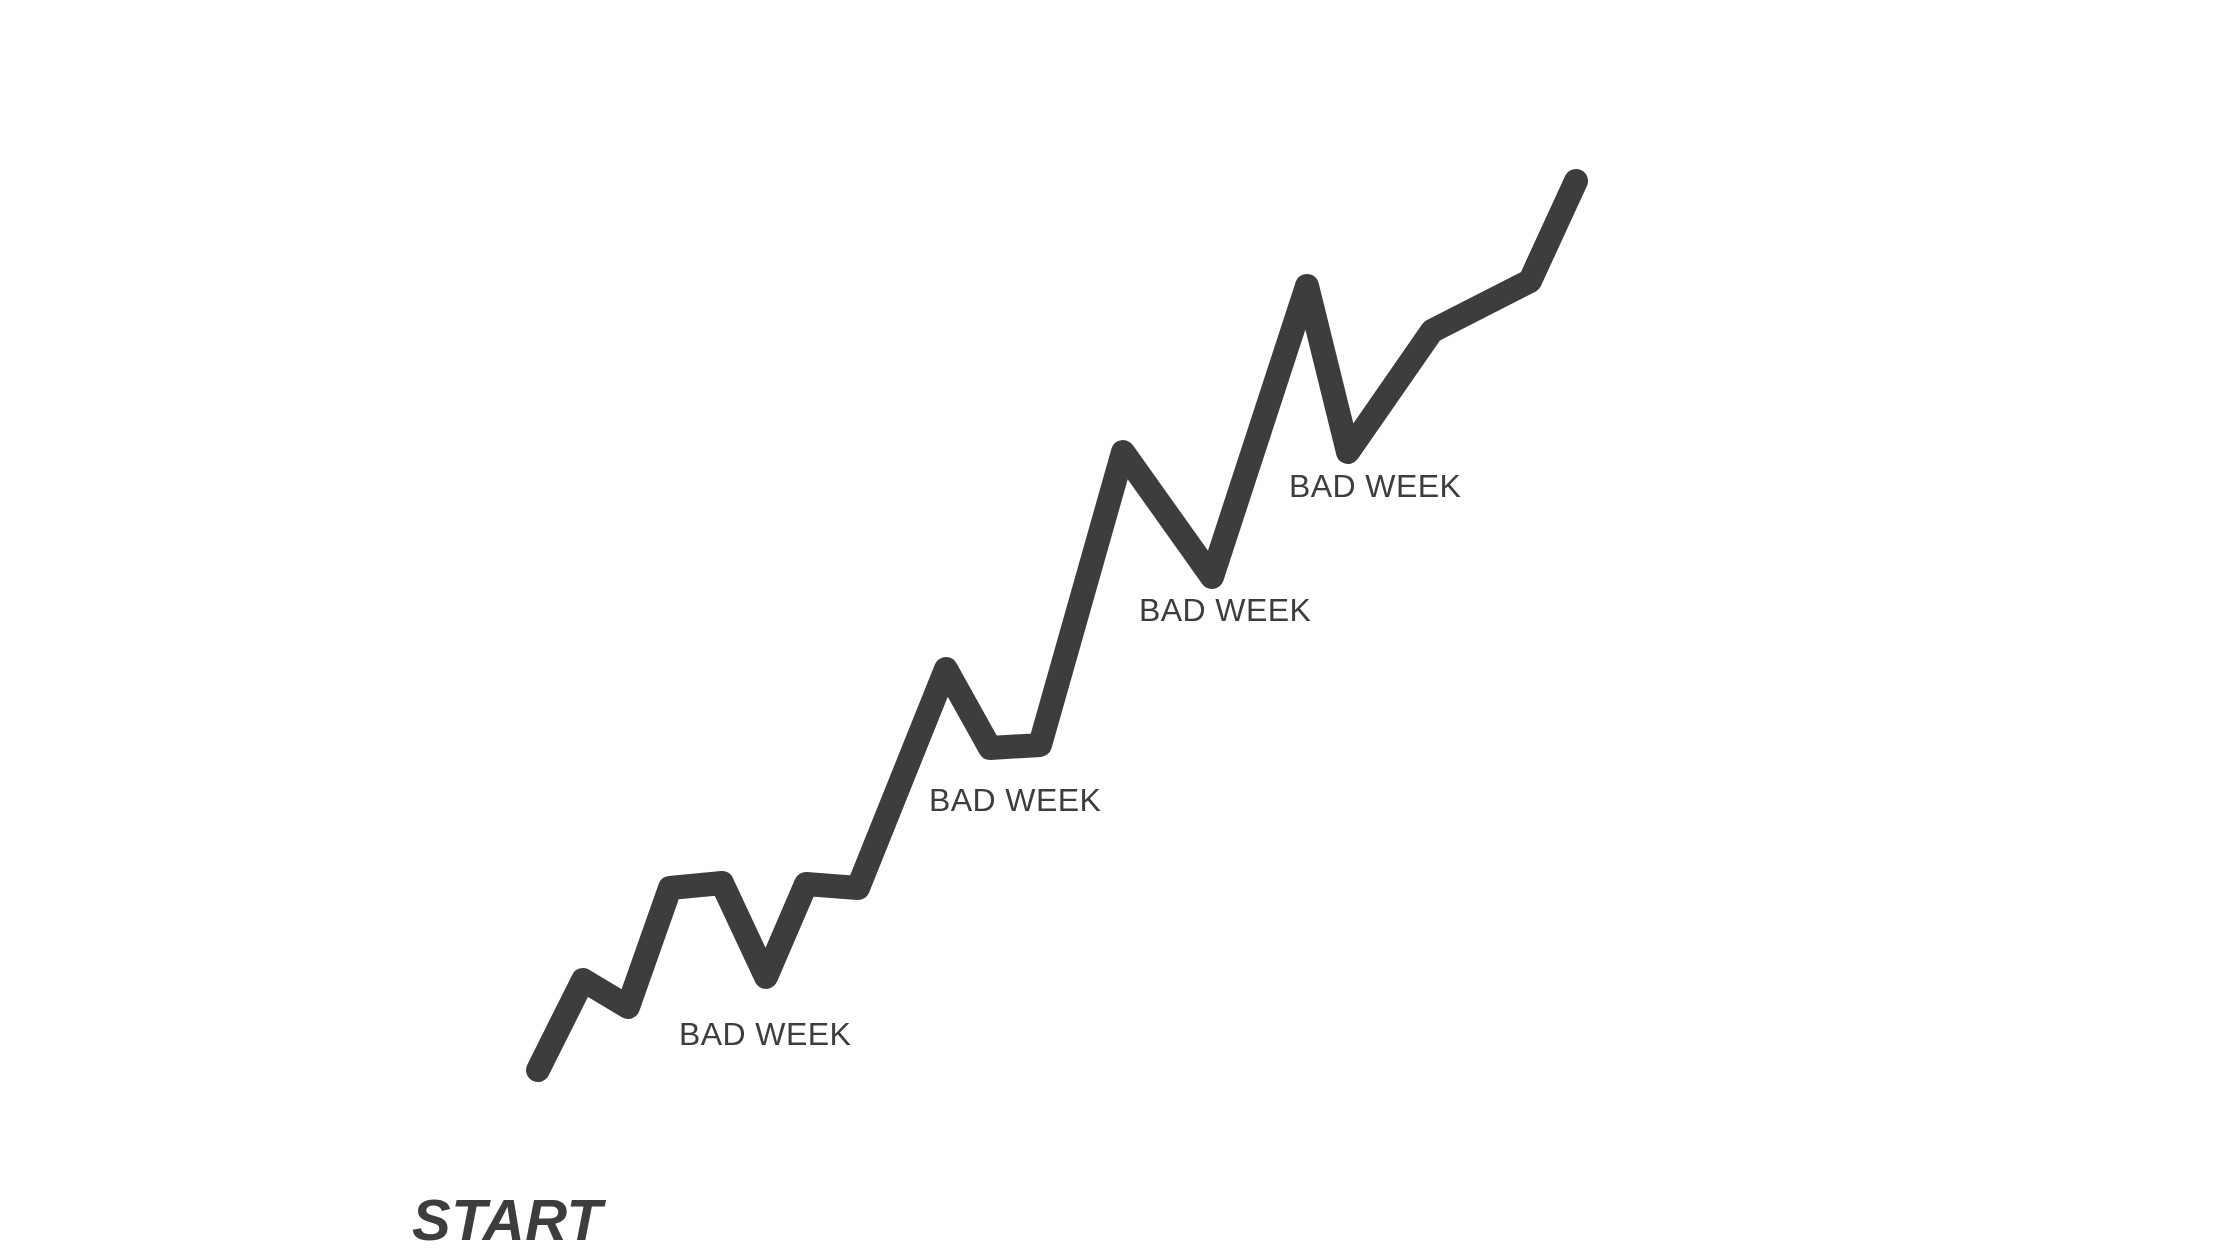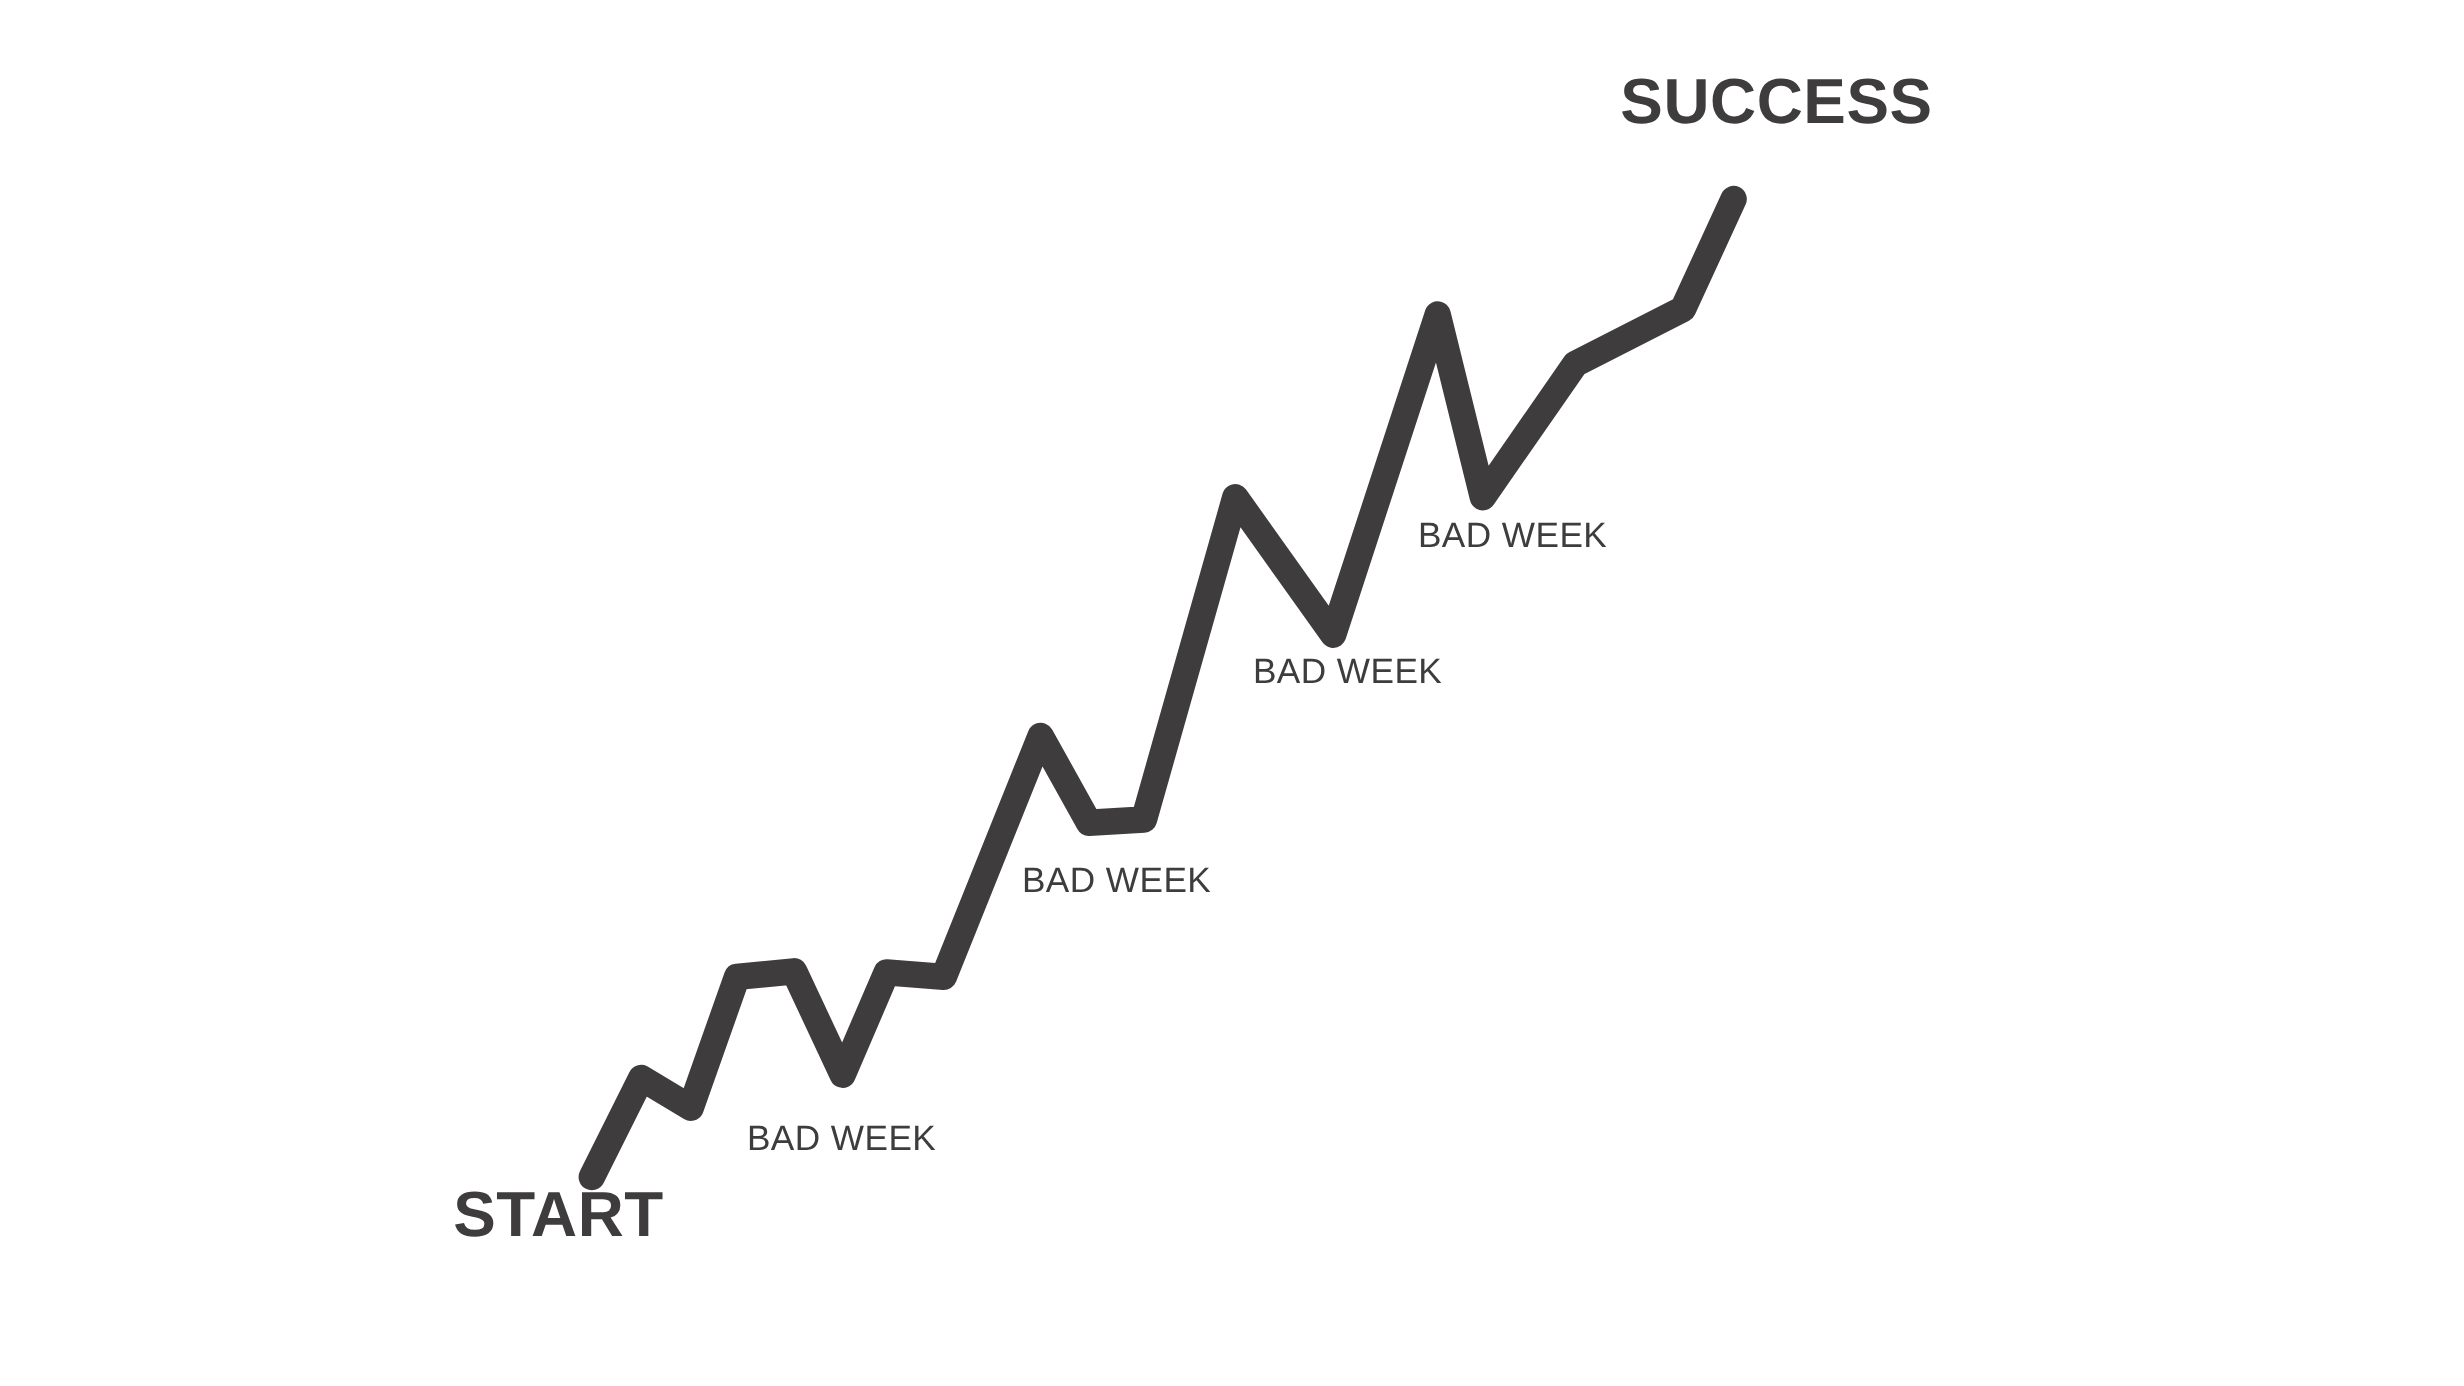--- a/index.html
+++ b/index.html
@@ -45,23 +45,22 @@
 </style>
 </head>
 <body>
 
 <div id="canvas" style="background: rgb(255, 255, 255);">
 
   <svg id="chart-svg" viewBox="0 0 2240 1260" preserveAspectRatio="none">
     <polyline id="progress-polyline" fill="none" stroke="#3e3c3d" stroke-width="24" stroke-linecap="round" stroke-linejoin="round" points="538,1070 583,980 628,1007 670,888 722,883 766,977 806,884 858,888 946,669 990,748 1040,745 1123,452 1212,577 1307,286 1348,452 1432,331 1530,281 1576,181"></polyline>
   </svg>
 
-  <div class="label-milestone" id="label-start" style="left: 412px; top: 1076px; font-size: 58px; color: rgb(62, 60, 61);">START</div>
+  <div class="label-milestone" id="label-start" style="left: 412px; top: 1191px; font-size: 58px; color: rgb(62, 60, 61); font-style: italic;">START</div>
 
-  <div class="label-milestone" id="label-success" style="left: 1473px; top: 64px; font-size: 58px; color: rgb(62, 60, 61);">SUCCESS</div>
 
   <div class="label-badweek" id="label-bw-0" style="left: 679px; top: 1018px; font-size: 32px; color: rgb(62, 60, 61);">BAD WEEK</div>
 
   <div class="label-badweek" id="label-bw-1" style="left: 929px; top: 784px; font-size: 32px; color: rgb(62, 60, 61);">BAD WEEK</div>
 
   <div class="label-badweek" id="label-bw-2" style="left: 1139px; top: 594px; font-size: 32px; color: rgb(62, 60, 61);">BAD WEEK</div>
 
   <div class="label-badweek" id="label-bw-3" style="left: 1289px; top: 470px; font-size: 32px; color: rgb(62, 60, 61);">BAD WEEK</div>
 
 </div>

